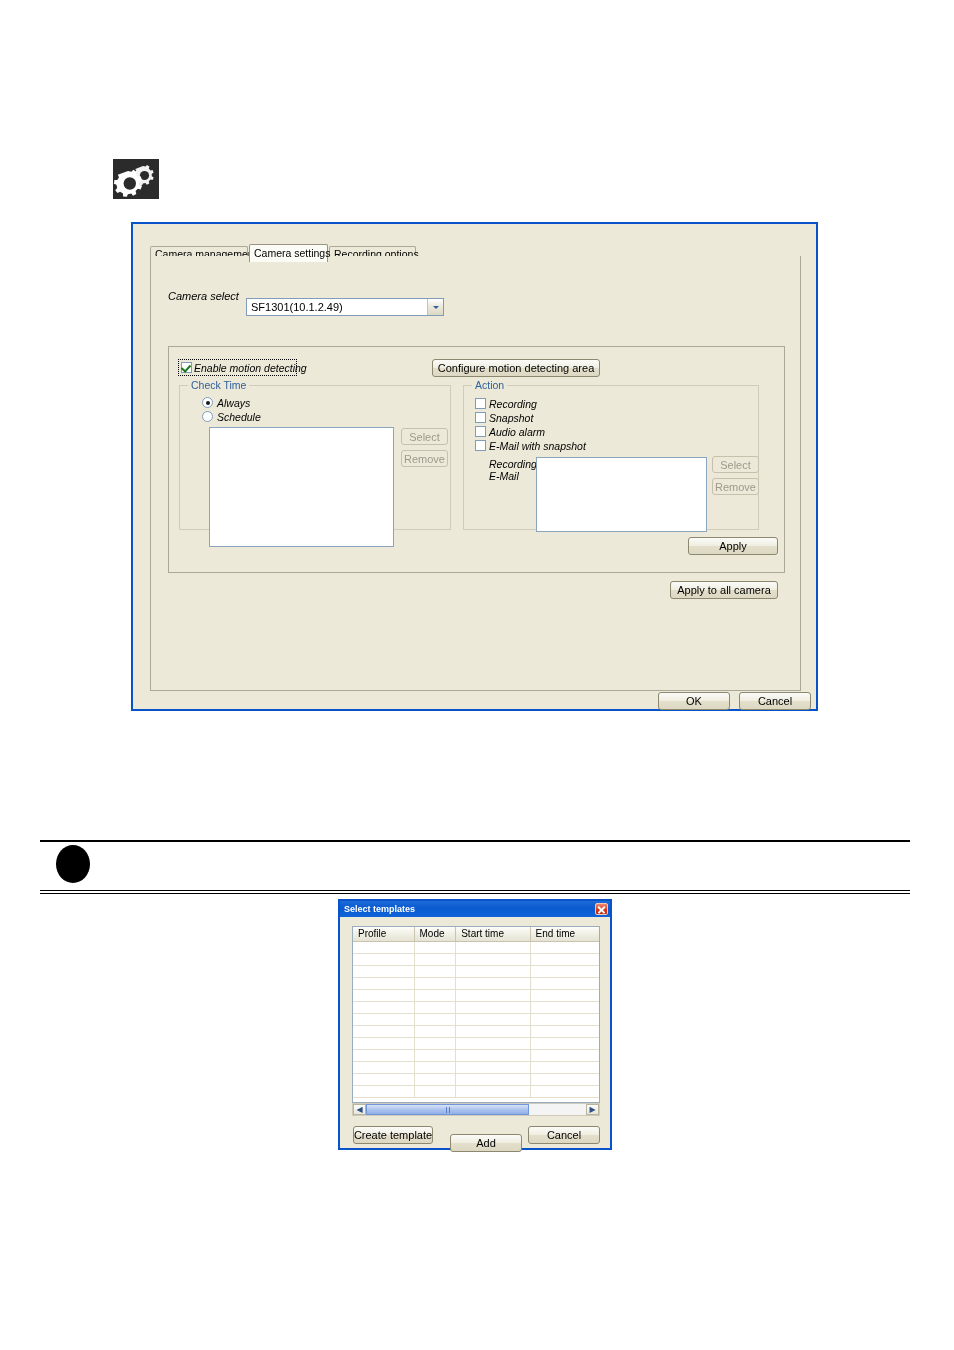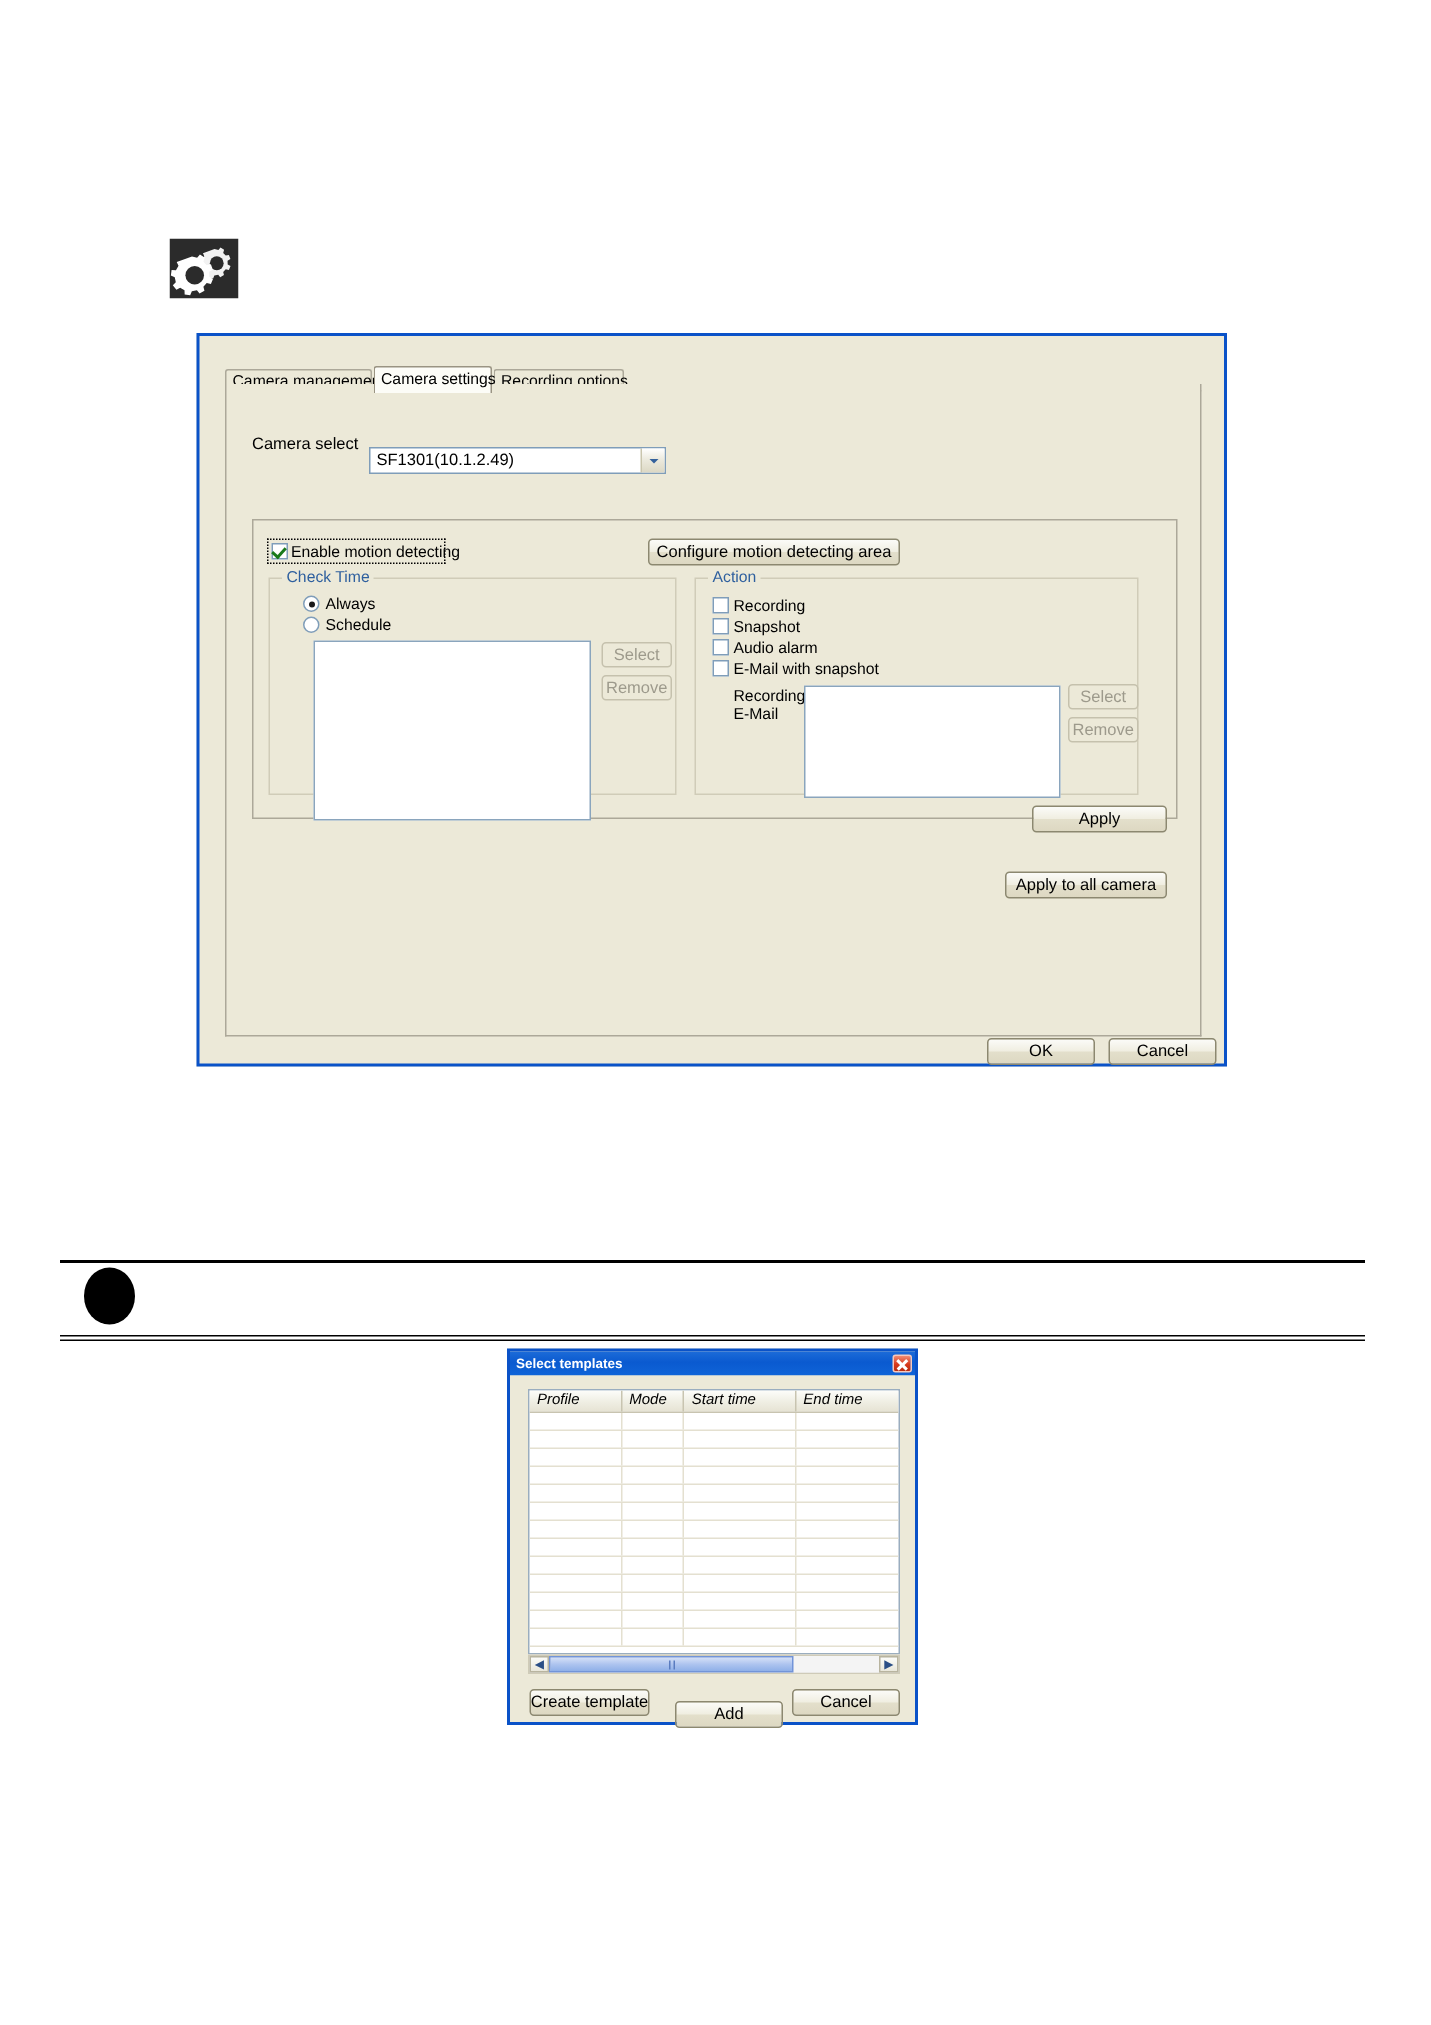--- a/index.html
+++ b/index.html
@@ -132,20 +132,21 @@
     border: 1px solid #aca899;
     border-top: none;
     box-sizing: border-box;
   }
 
   .lbl {
     position: absolute;
     font-size: 11px;
     color: #000;
     white-space: nowrap;
+    font-style: italic;
   }
 
   
   .combo {
     position: absolute;
     background: #ffffff;
     border: 1px solid #7f9db9;
     box-sizing: border-box;
     display: flex;
     align-items: center;
@@ -202,21 +203,21 @@
     background: #fdfdf9;
     border-top: 2px solid #e09010;
     line-height: 16px;
     z-index: 3;
   }
   .inner-page {
     position: absolute;
     left: 17px;
     top: 90px;
     width: 617px;
-    height: 200px;
+    height: 227px;
     background: #ece9d8;
     border: 1px solid #aca899;
     box-sizing: border-box;
   }
 
   
   .cb {
     position: absolute;
     width: 11px;
     height: 11px;
@@ -356,21 +357,20 @@
   }
   .grid-head > div {
     font-size: 10px;
     color: #000;
     line-height: 14px;
     padding-left: 5px;
     border-right: 1px solid #c8c4b0;
     box-sizing: border-box;
     white-space: nowrap;
     overflow: hidden;
-    font-style: italic;
   }
   .grid-rows { position: absolute; left: 0; right: 0; top: 15px; bottom: 0; }
   .grid-row {
     display: flex;
     height: 12px;
     border-bottom: 1px solid #e4e0d0;
     box-sizing: border-box;
   }
   .grid-row > div {
     border-right: 1px solid #e4e0d0;

